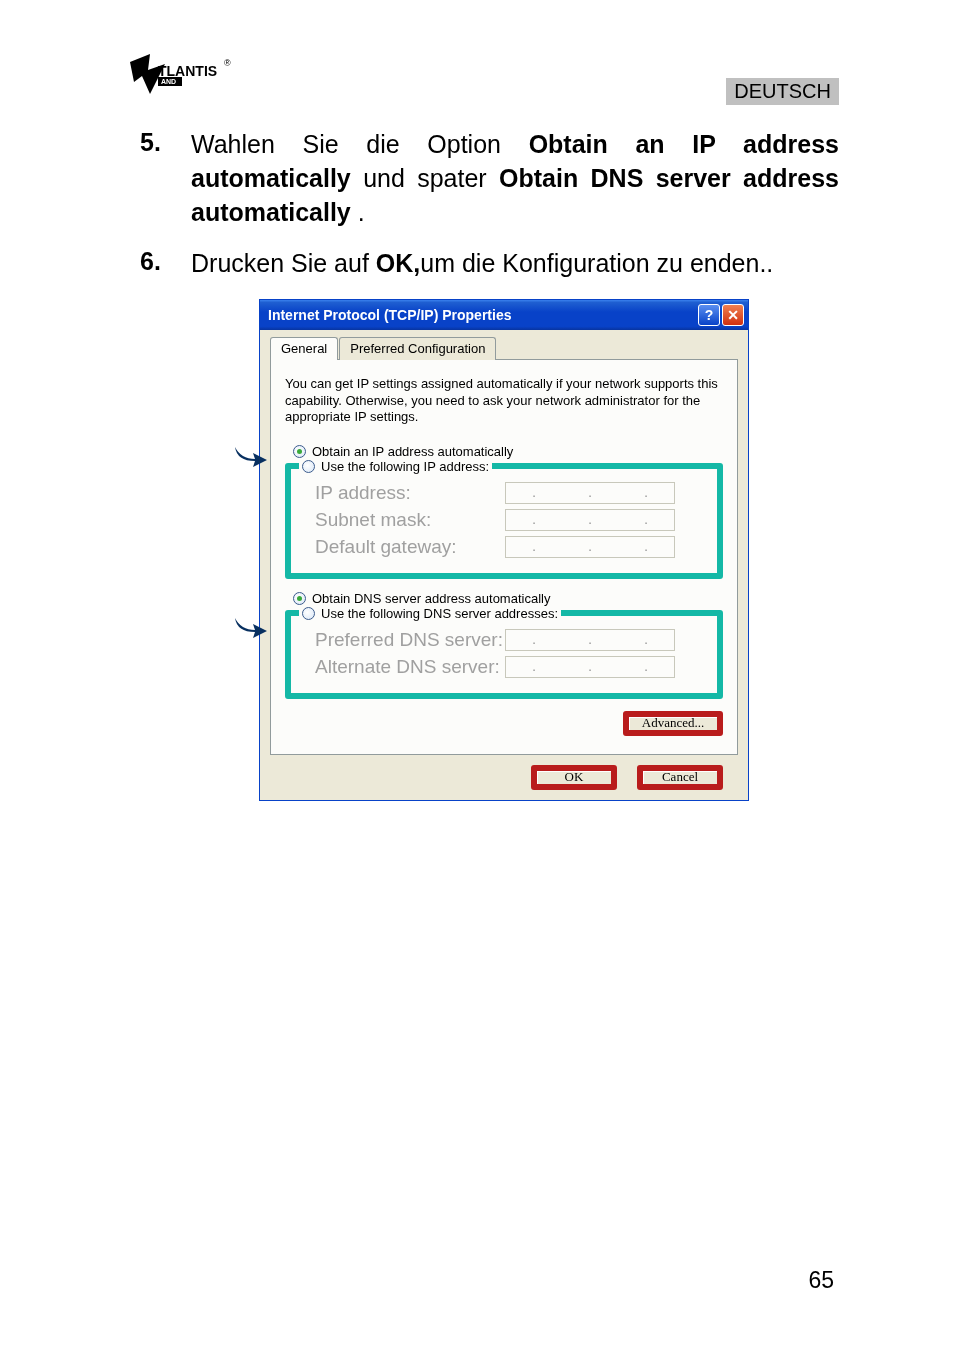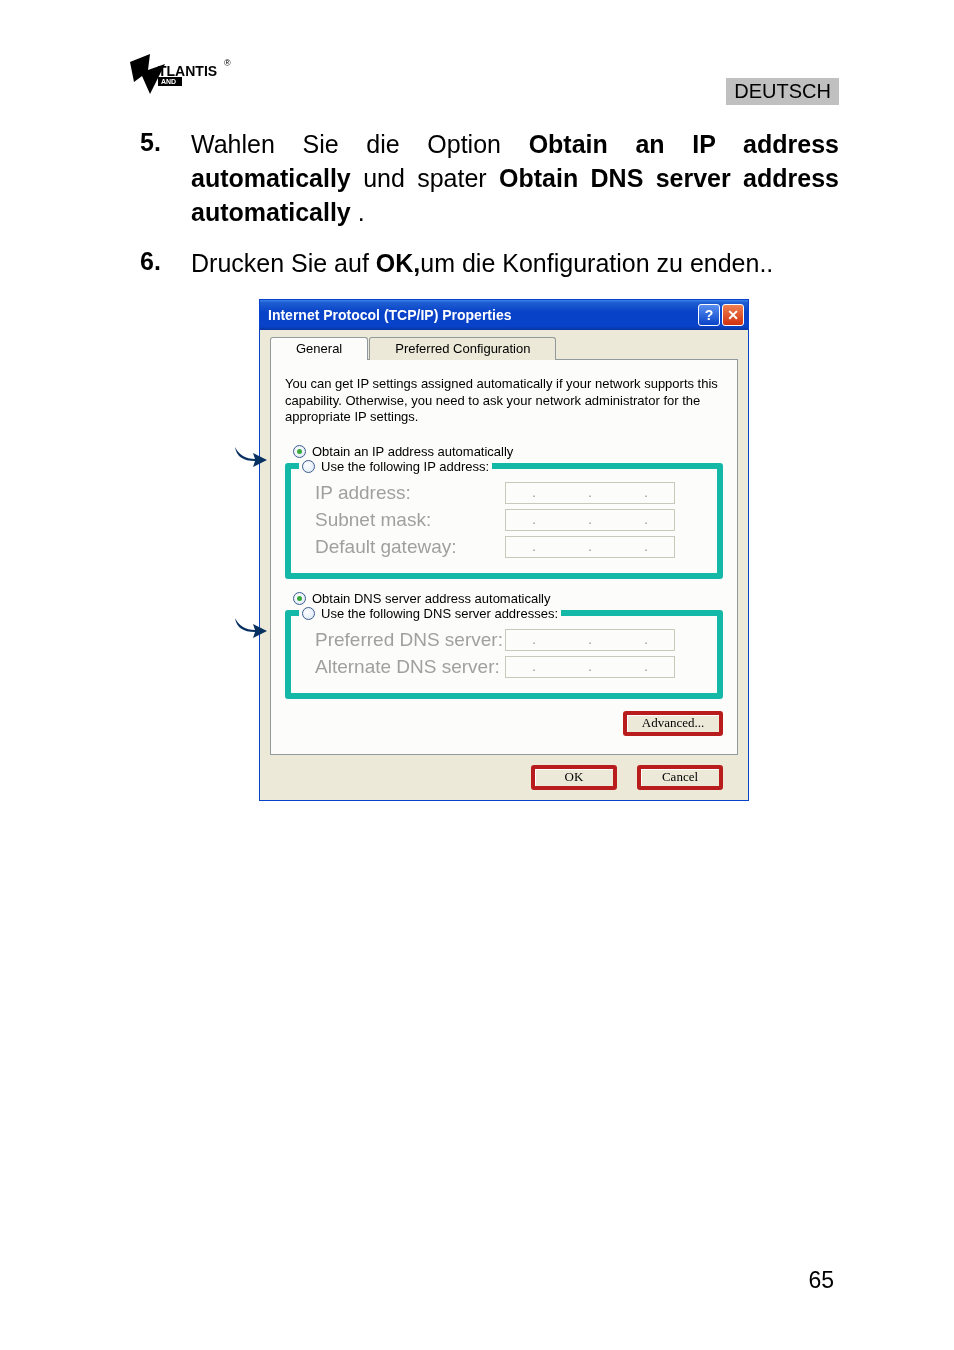--- a/index.html
+++ b/index.html
@@ -47,21 +47,21 @@
       display: flex; align-items: center; justify-content: center;
       font-weight: bold; font-size: 14px; cursor: default;
       border: 1px solid #fff;
     }
     .tbtn.help { background: linear-gradient(to bottom,#5a8ff0,#0842c8); color:#fff;}
     .tbtn.close { background: linear-gradient(to bottom,#f08050,#d03010); color:#fff;}
 
     .dialog-body { padding: 6px 10px 10px 10px; }
     .tabs { display: flex; position: relative; top: 1px; z-index:2;}
     .tab {
-      padding: 3px 25px; font-size: 13px; background: #ece9d8;
+      padding: 3px 10px; font-size: 13px; background: #ece9d8;
       border: 1px solid #919b9c; border-bottom: none;
       border-top-left-radius: 3px; border-top-right-radius: 3px;
       margin-right: 1px;
       position: relative;
     }
     .tab.active { background: #fcfcfa; z-index:3; padding-bottom:4px;}
     .tab-panel {
       border: 1px solid #919b9c; background: #fcfcfa;
       padding: 16px 14px 18px 14px;
       position: relative; z-index:1;
@@ -91,21 +91,21 @@
     .ip-input {
       width: 170px; height: 22px; border: 1px solid #c8c8bb; background: #fcfcfa;
       display: flex; align-items: center; justify-content: space-around;
       color: #a0a0a0; font-size: 13px;
     }
     .ip-input span { color:#909090; }
 
     .adv-row { display:flex; justify-content:flex-end; margin-top: 10px;}
     .btn {
       min-width: 86px; height: 25px; background: #ece9d8;
-      border: 4px solid #b91c1c; border-radius: 3px;
+      border: 6px solid #b91c1c; border-radius: 3px;
       font-size: 13px; font-family: Tahoma; cursor: default;
       display:flex; align-items:center; justify-content:center;
       box-shadow: inset 1px 1px 0 #fff;
     }
     .dlg-buttons {
       display: flex; justify-content: flex-end; gap: 20px;
       padding: 10px 15px 0 0;
     }
 
     .pointer {

